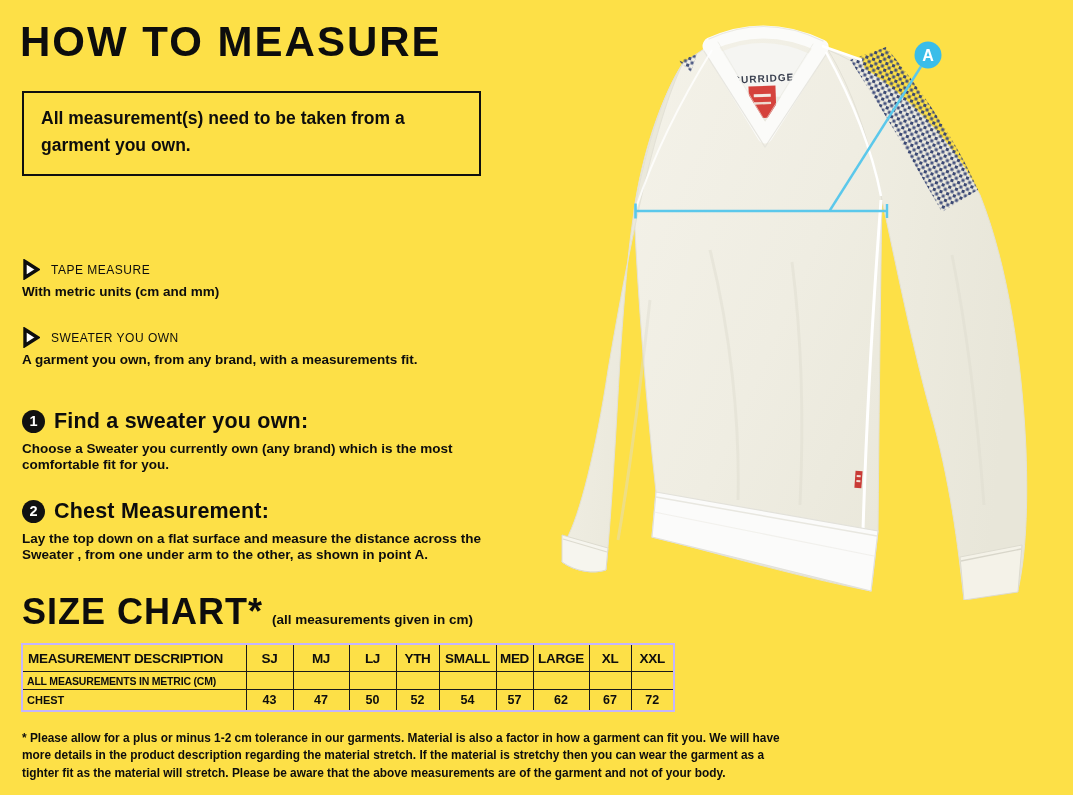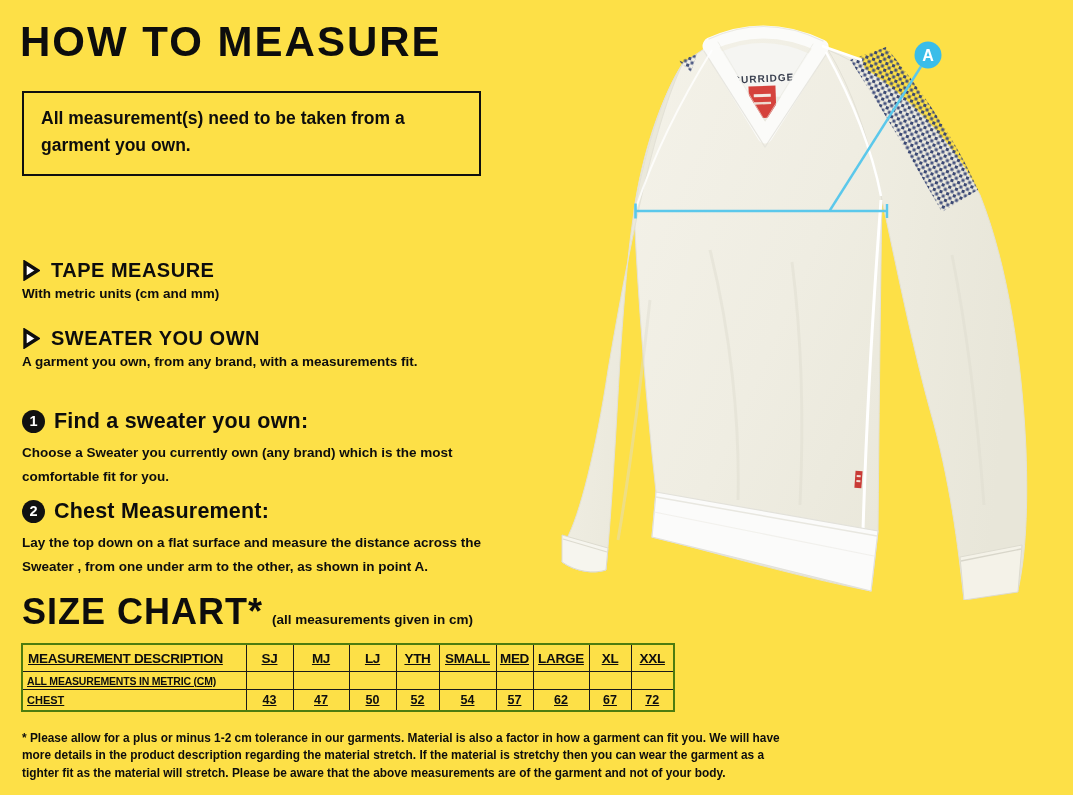--- a/index.html
+++ b/index.html
@@ -9,36 +9,36 @@
 
   .title{left:20px;top:18px;font-size:42px;font-weight:800;letter-spacing:2px;white-space:nowrap;}
 
   .note-box{left:22px;top:91px;width:459px;height:85px;border:2.5px solid #0f0f0f;box-sizing:border-box;
             padding:12px 14px 0 17px;font-size:17.5px;font-weight:700;line-height:27px;}
 
   .ywn-heading{left:22px;top:199px;font-size:29px;font-weight:800;letter-spacing:2px;white-space:nowrap;}
 
   .need-item{left:22px;}
   .need-head{display:flex;align-items:center;gap:11px;}
-  .need-label{font-size:20px;font-weight:700;letter-spacing:.5px;white-space:nowrap;}
+  .need-label{font-size:12px;font-weight:400;letter-spacing:.5px;white-space:nowrap;}
   .need-desc{font-size:13.5px;font-weight:700;margin-top:4px;white-space:nowrap;}
 
   .step{left:22px;}
   .step-head{display:flex;align-items:center;gap:9px;}
   .step-badge{width:23px;height:23px;border-radius:50%;background:#111;color:#fff;font-size:14.5px;
               font-weight:700;line-height:23px;text-align:center;flex:0 0 auto;}
   .step-title{font-size:21.5px;font-weight:800;letter-spacing:.2px;white-space:nowrap;}
-  .step-desc{width:502px;font-size:13.5px;font-weight:700;line-height:24px;margin-top:7px;}
+  .step-desc{width:502px;font-size:13.5px;font-weight:700;line-height:16px;margin-top:7px;}
 
   .sc-heading-row{left:22px;top:591px;display:flex;align-items:baseline;}
   .sc-heading{font-size:36px;font-weight:800;letter-spacing:1px;white-space:nowrap;}
   .sc-sub{font-size:13.5px;font-weight:700;margin-left:9px;white-space:nowrap;}
 
   table.size-chart{left:21px;top:643px;position:absolute;border-collapse:collapse;table-layout:fixed;
-                   border:2px solid #4d7c0f;text-decoration:underline;}
+                   border:2px solid #c4b5fd;}
   table.size-chart th,table.size-chart td{border:1.5px solid #1a1a1a;padding:0;overflow:hidden;white-space:nowrap;}
   tr.hdr th{height:26px;font-size:13.5px;font-weight:800;letter-spacing:-0.3px;text-align:center;}
   tr.hdr th.desc{text-align:left;padding-left:5px;}
   tr.metric td{height:17px;}
   tr.metric td.desc{font-size:10.5px;font-weight:800;letter-spacing:-0.2px;padding-left:4px;text-align:left;}
   tr.datarow td{height:20px;font-size:12.5px;font-weight:700;text-align:center;}
   tr.datarow td.desc{font-size:11px;font-weight:700;text-align:left;padding-left:4px;}
 
   .footnote{left:22px;top:729px;}
   .fn-line{font-size:13.5px;font-weight:700;line-height:17.3px;white-space:nowrap;

